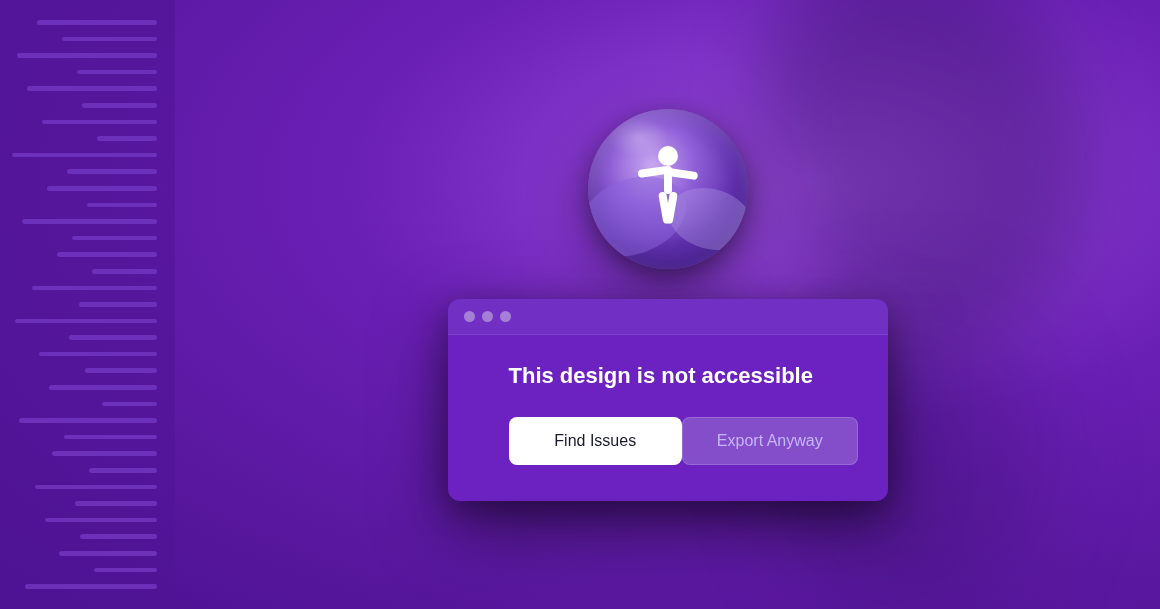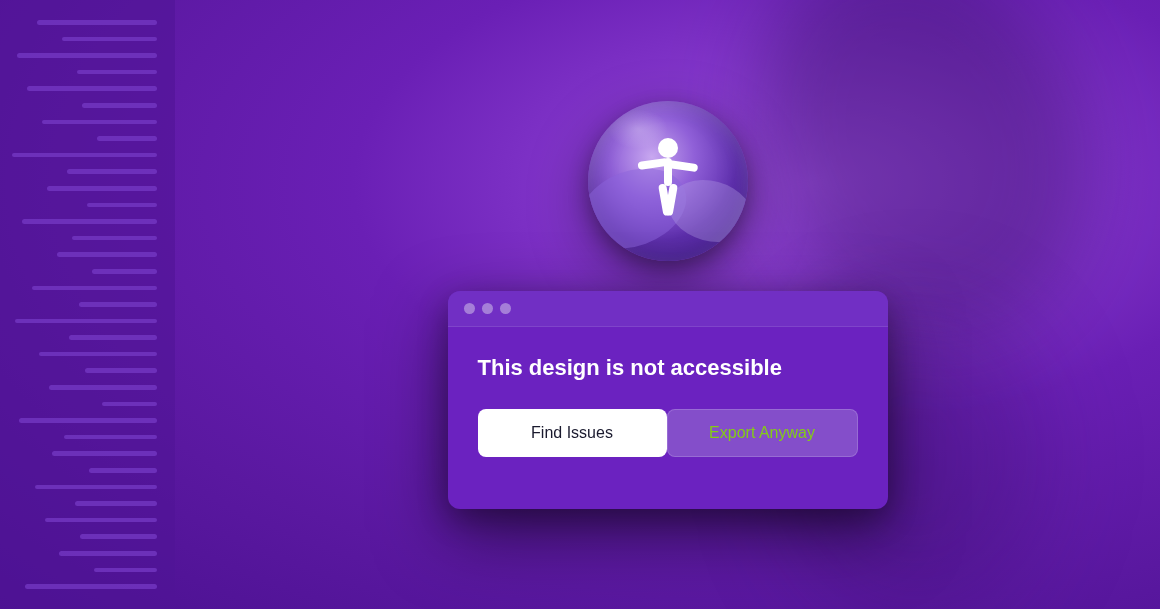--- a/index.html
+++ b/index.html
@@ -156,21 +156,22 @@
     }
 
     .titlebar-dot {
       width: 11px;
       height: 11px;
       border-radius: 50%;
       background: rgba(200, 180, 230, 0.6);
     }
 
     .modal-body {
-      padding: 28px 30px 52px;
+      padding: 28px 30px 36px;
+      margin-left: 31px;
     }
 
     .modal-title {
       color: #ffffff;
       font-size: 22px;
       font-weight: 600;
       margin-bottom: 28px;
     }
 
     .modal-buttons {
@@ -184,21 +185,21 @@
       border-radius: 8px;
       padding: 14px 28px;
       font-size: 16px;
       font-weight: 500;
       cursor: pointer;
       flex: 1;
     }
 
     .btn-export-anyway {
       background: rgba(180, 160, 220, 0.35);
-      color: #84cc16;
+      color: #c4b5fd;
       border: 1px solid rgba(200, 180, 240, 0.3);
       border-radius: 8px;
       padding: 14px 28px;
       font-size: 16px;
       font-weight: 500;
       cursor: pointer;
       flex: 1;
     }
 
     

